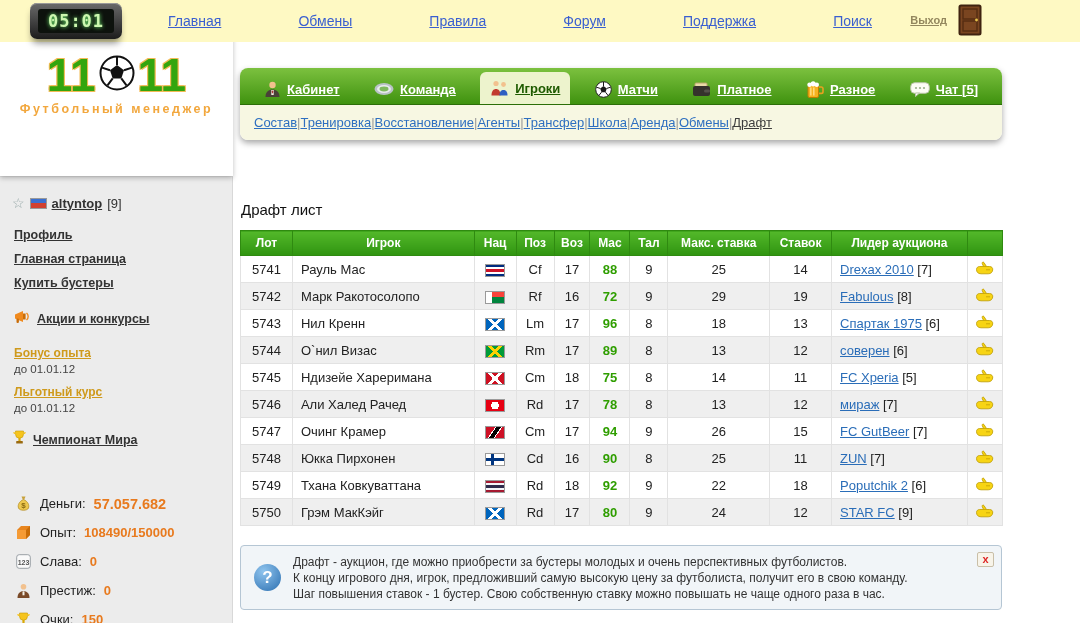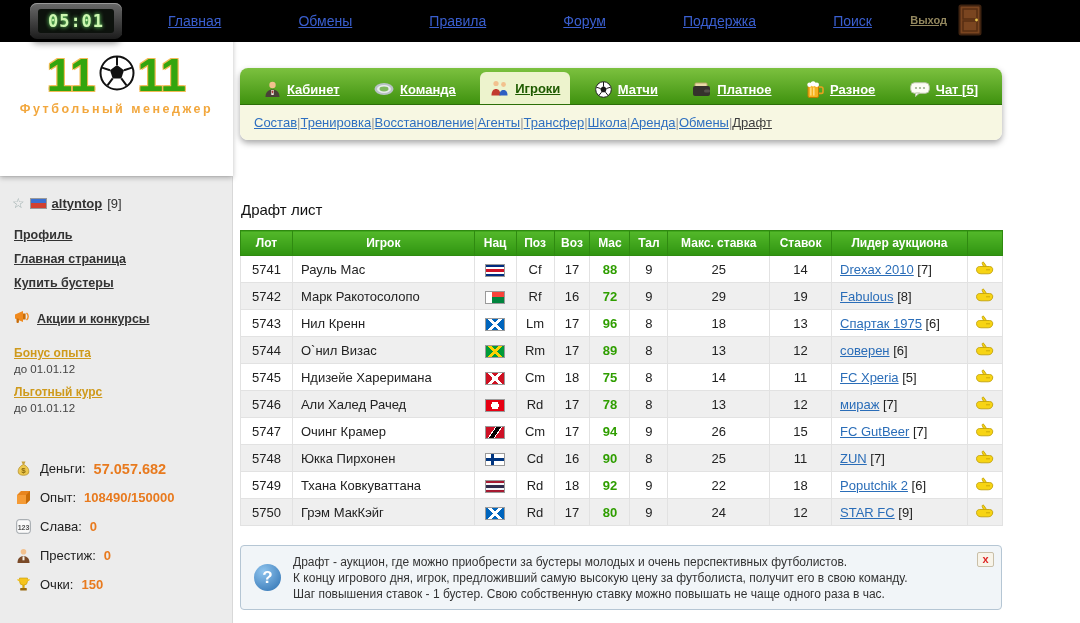--- a/index.html
+++ b/index.html
@@ -1,21 +1,21 @@
 <!DOCTYPE html>
 <html><head>
 <meta charset="utf-8">
 <style>
   * { margin:0; padding:0; box-sizing:border-box; }
   html,body { width:1080px; height:623px; overflow:hidden; background:#fff;
               font-family:"Liberation Sans", sans-serif; position:relative; }
   a { cursor:pointer; }
 
   
-  .topbar { position:absolute; left:0; top:0; width:1080px; height:42px; background:#000000; z-index:3; }
+  .topbar { position:absolute; left:0; top:0; width:1080px; height:42px; background:#fef9c3; z-index:3; }
   .timer { position:absolute; left:30px; top:3px; width:92px; height:36px;
            background:linear-gradient(#6a6a6a,#1c1c1c); border-radius:7px;
            display:flex; align-items:center; justify-content:center;
            box-shadow:0 6px 7px -2px rgba(0,0,0,.45), inset 0 1px 0 #999; }
   .timer-inner { background:#0d120d; border-radius:3px; padding:2px 10px;
                  color:#cdf7b0; font-family:"DejaVu Sans Mono",monospace;
                  font-size:17px; font-weight:bold; letter-spacing:1px; text-shadow:0 0 4px #7f7; }
   .topnav { position:absolute; left:168px; top:0; width:704px; height:42px;
             display:flex; align-items:center; justify-content:space-between;gap:39px; }
   .topnav-link { color:#3a5fd0; font-size:14px; text-decoration:underline; }
@@ -186,20 +186,30 @@
           <rect x="9" y="3.5" width="2.6" height="6" fill="#c96d08"></rect>
           <path d="M12.5 3 a4.5 4.5 0 0 1 0 7" fill="none" stroke="#f08a1e" stroke-width="1.4"></path>
           <rect x="2.5" y="8.5" width="2.4" height="4.5" rx="1" fill="#c96d08"></rect>
         </svg></span>
     <a class="promo-link">Акции и конкурсы</a>
   </div>
   <div class="bonuses">
       <div class="bonus"><a class="bonus-link">Бонус опыта</a><div class="bonus-until">до 01.01.12</div></div>
       <div class="bonus"><a class="bonus-link">Льготный курс</a><div class="bonus-until">до 01.01.12</div></div>
     </div>
+  <div class="champ-row">
+    <span><svg width="15" height="15" viewBox="0 0 15 15">
+          <path d="M3.5 1 h8 v3.2 a4 4 0 0 1 -8 0 Z" fill="#f6c41c" stroke="#c69a08" stroke-width="0.6"></path>
+          <path d="M1 2.2 h2.5 v2 a2.6 2.6 0 0 1 -2.5 -2 Z" fill="#f6c41c"></path>
+          <path d="M14 2.2 h-2.5 v2 a2.6 2.6 0 0 0 2.5 -2 Z" fill="#f6c41c"></path>
+          <rect x="6.4" y="8" width="2.2" height="3" fill="#d9a908"></rect>
+          <rect x="4.2" y="11" width="6.6" height="2.6" rx="0.6" fill="#9a6a10"></rect>
+        </svg></span>
+    <a class="champ-link">Чемпионат Мира</a>
+  </div>
   <div class="stats">
       <div class="stat-row">
         <span class="sicon">
           <svg width="17" height="17" viewBox="0 0 17 17">
             <path d="M6.5 1.5 h4 l-1.3 3 h-1.4z" fill="#c8a23c"></path>
             <path d="M8.5 4.5 C4 6.5 2.5 10 3.5 13 C4.5 16 12.5 16 13.5 13 C14.5 10 13 6.5 8.5 4.5 Z" fill="#edc84e" stroke="#b8922a" stroke-width="0.8"></path>
             <text x="8.5" y="13" font-size="8" font-family="Liberation Sans, sans-serif" font-weight="bold" text-anchor="middle" fill="#8a6a10">$</text>
           </svg>
         </span>
         <span class="slabel">Деньги:</span>

